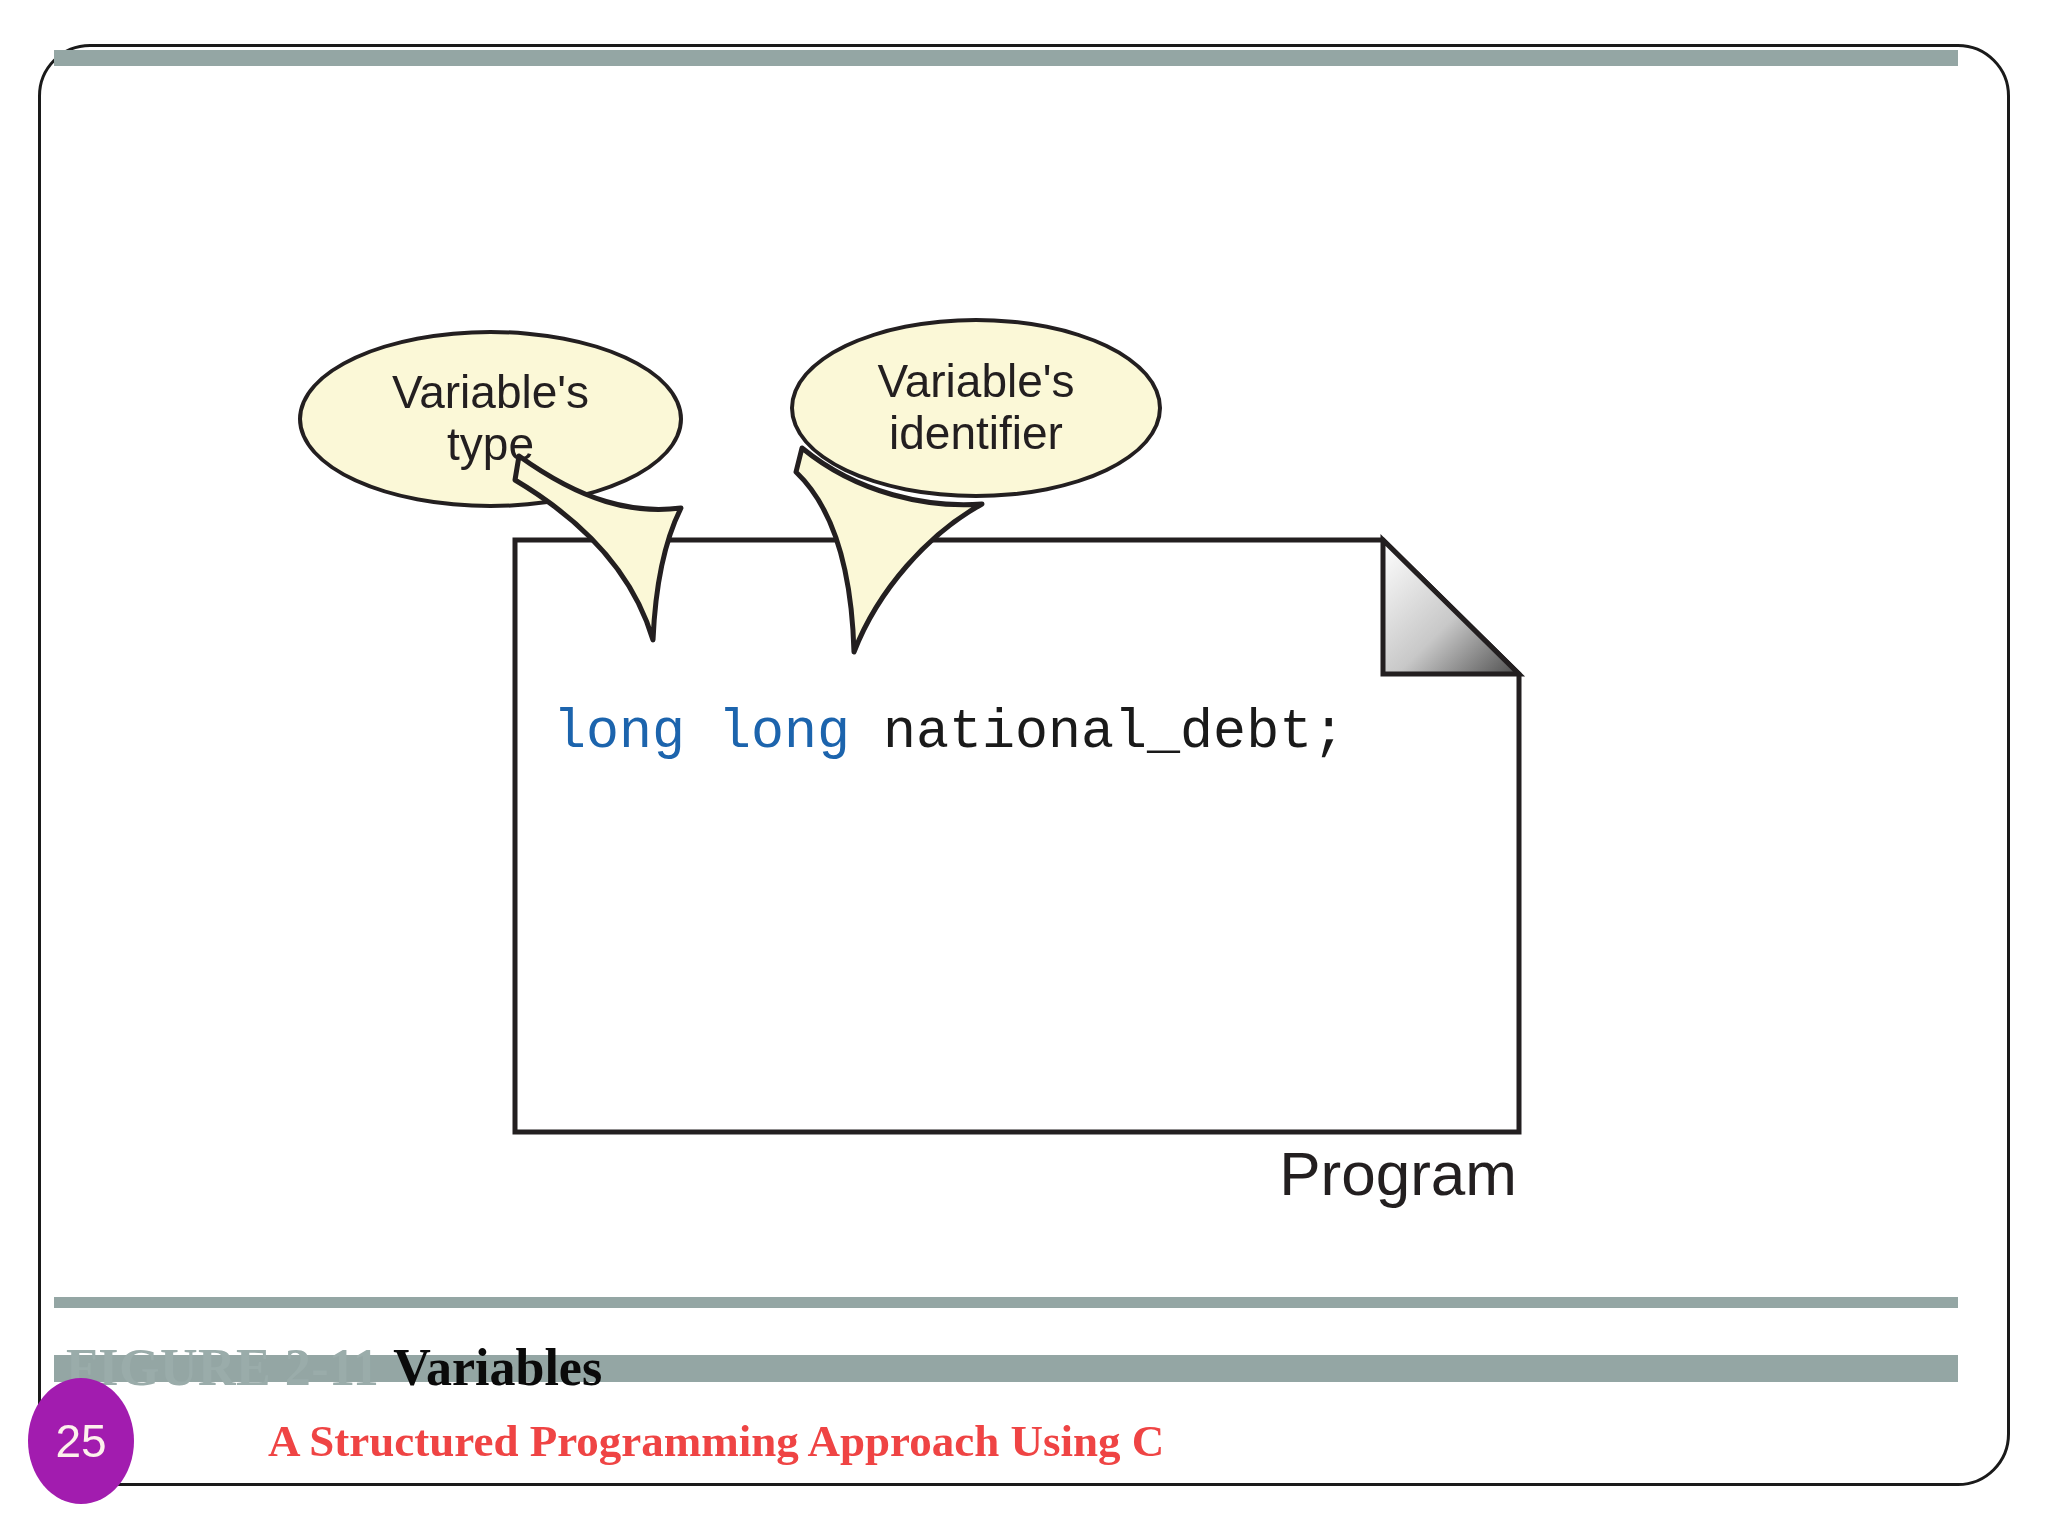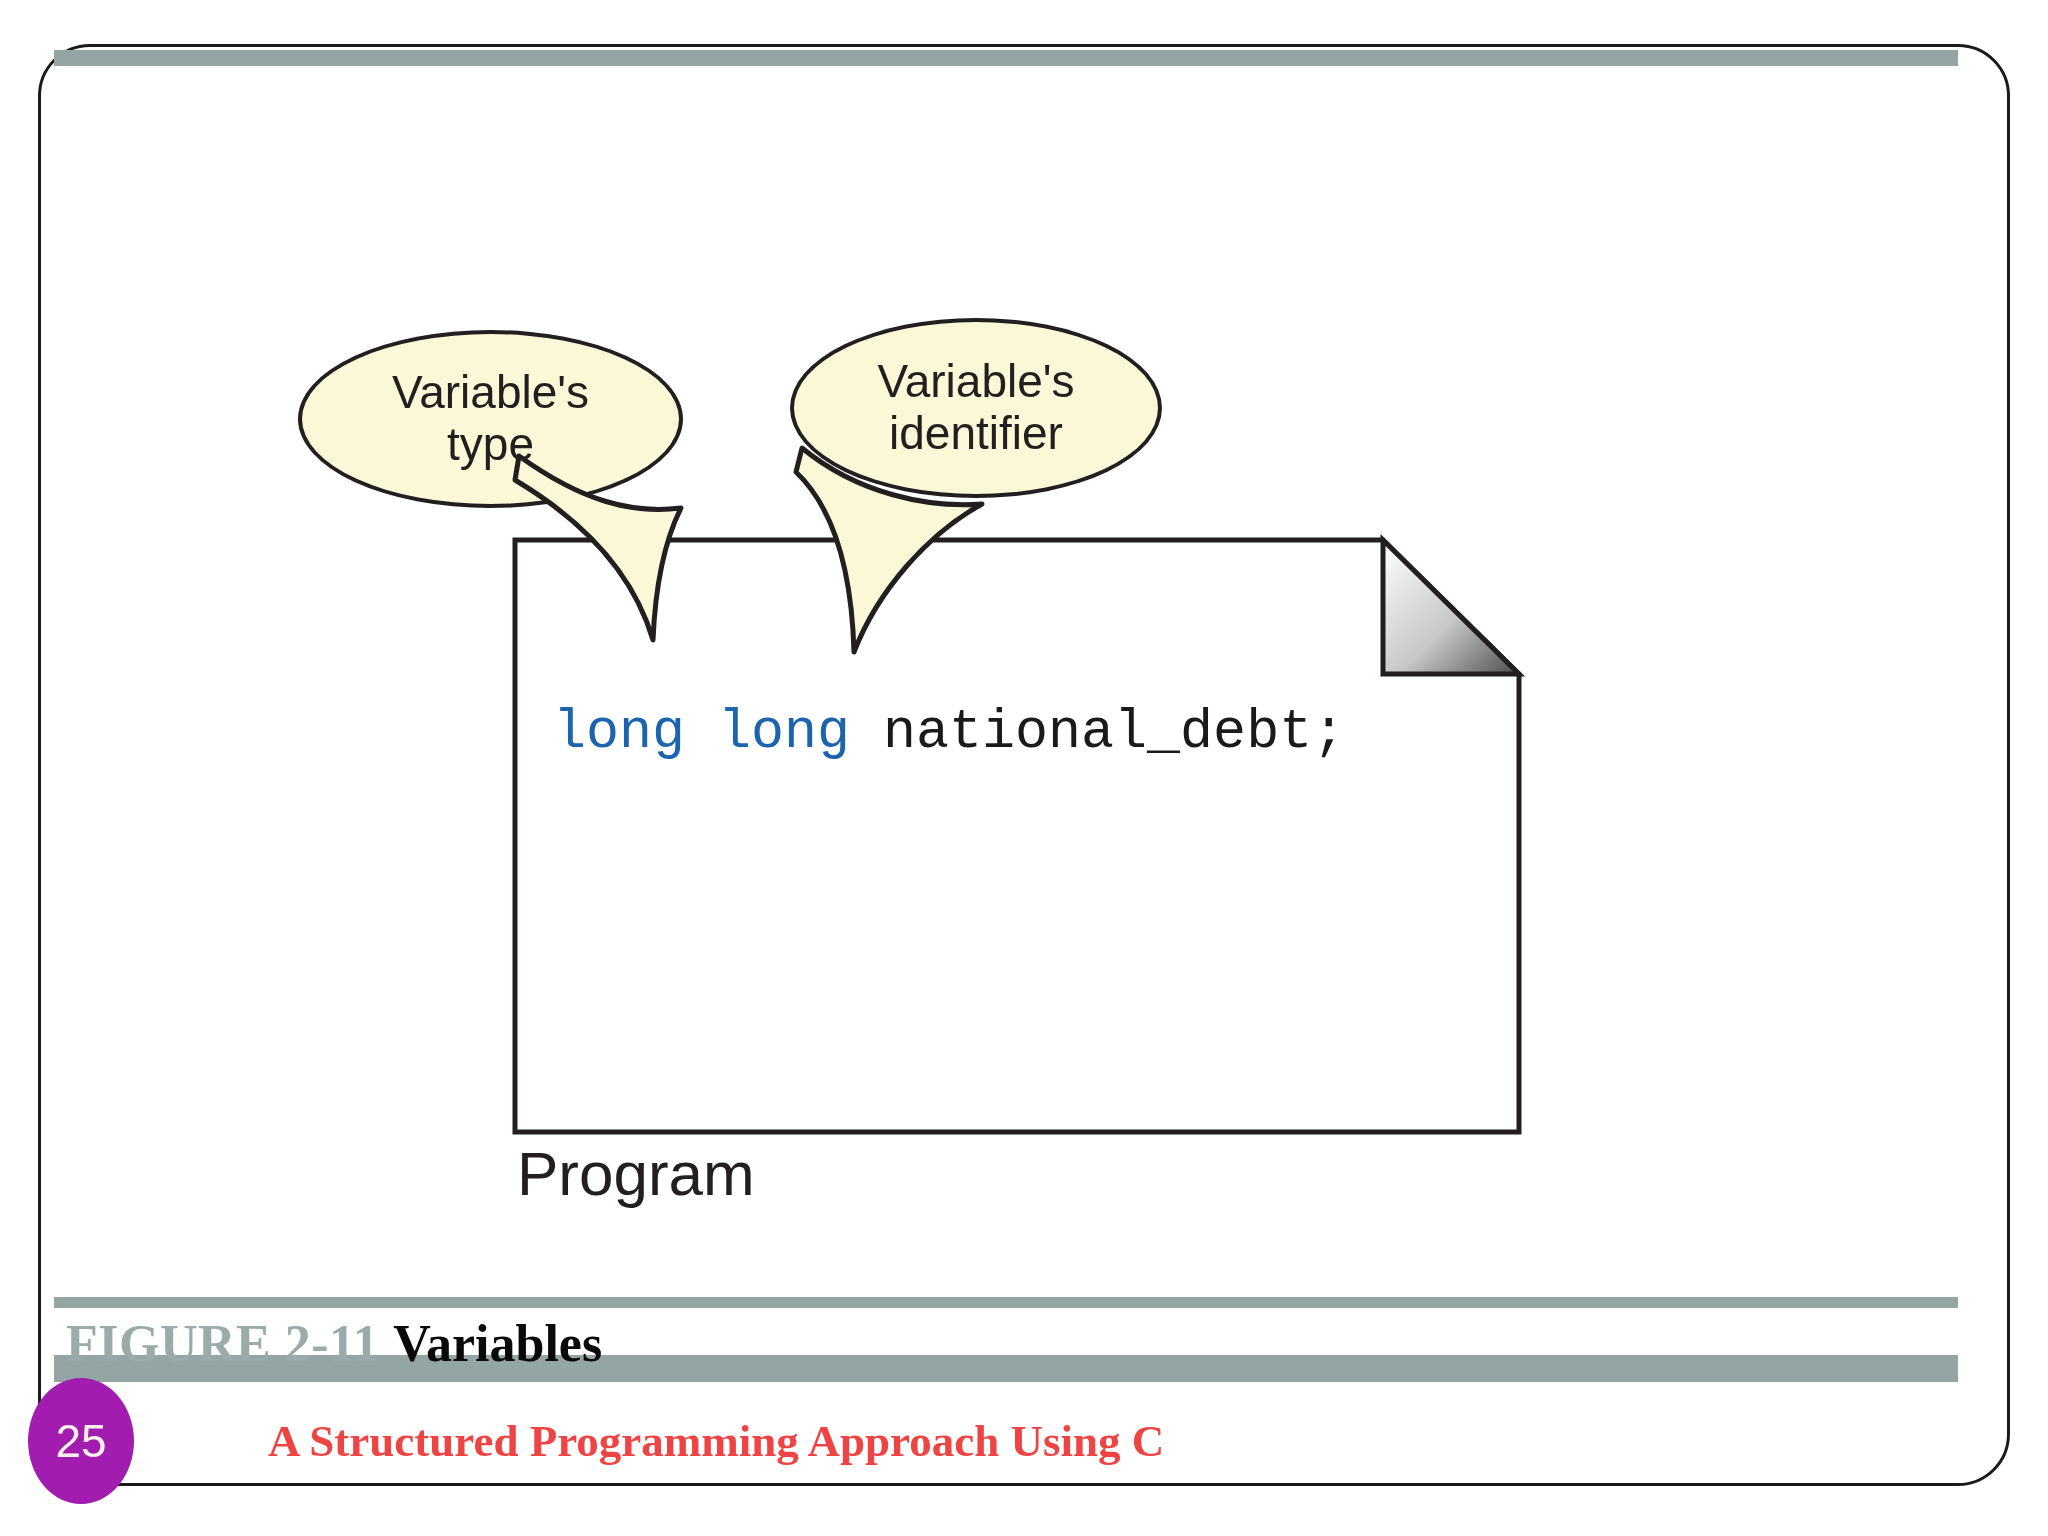--- a/index.html
+++ b/index.html
@@ -112,41 +112,42 @@
     white-space: pre;
     z-index: 4;
   }
   .kw { color: #1c64ad; }
 
   .program-label {
     position: absolute;
     left: 517px;
     top: 1048px;
     width: 1000px;
-    text-align: left;
+    text-align: right;
     font-family: "Liberation Sans", sans-serif;
     font-size: 62px;
     color: #231f20;
   }
 
   
   .caption {
     position: absolute;
     left: 66px;
     top: 1314px;
     height: 70px;
     display: flex;
     align-items: baseline;
     font-family: "Liberation Serif", serif;
     font-weight: bold;
   }
   .caption .fignum {
     color: #9aacaa;
     font-size: 52px;
     letter-spacing: 0.5px;
+    margin-top: 24px;
   }
   .caption .figtitle {
     color: #0a0a0a;
     font-size: 52px;
     margin-left: 14px;
   }
 
   
   .page-badge {
     position: absolute;

